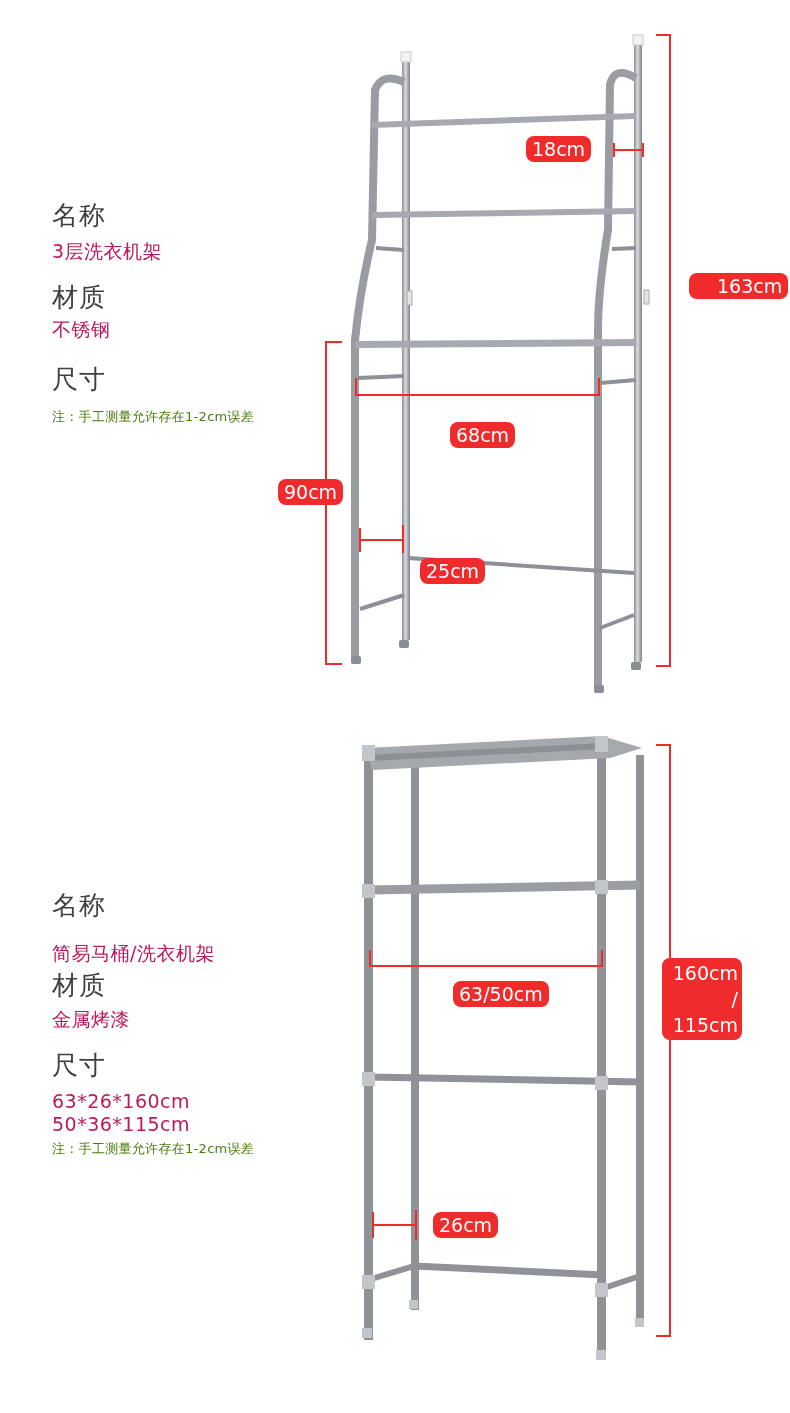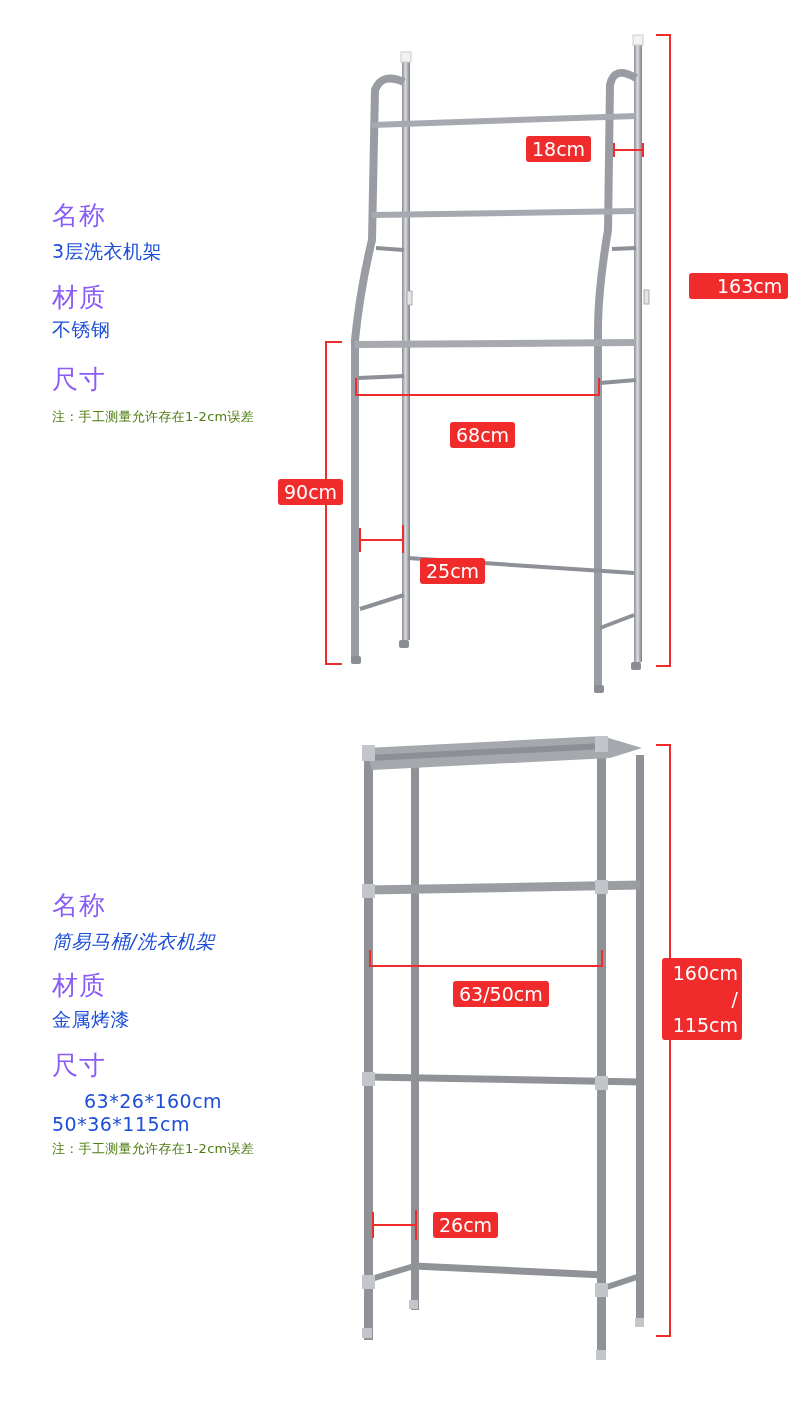--- a/index.html
+++ b/index.html
@@ -2,24 +2,24 @@
 <html><head>
 <meta charset="utf-8">
 <style>
   html, body { margin: 0; padding: 0; background: #ffffff; }
   body { width: 790px; height: 1413px; position: relative; overflow: hidden;
          font-family: "DejaVu Sans", "Liberation Sans", sans-serif; }
   .panel { position: absolute; left: 0; width: 790px; }
   .panel.top { top: 0; height: 700px; }
   .panel.bottom { top: 700px; height: 713px; }
   .spec { position: absolute; left: 52px; }
-  .spec .h { font-size: 26px; color: #8b5cf6; line-height: 1; letter-spacing: 1px; }
-  .spec .v { font-size: 19px; color: #1d4ed8; line-height: 1.2; letter-spacing: 0.5px; }
+  .spec .h { font-size: 26px; color: #404040; line-height: 1; letter-spacing: 1px; }
+  .spec .v { font-size: 19px; color: #be185d; line-height: 1.2; letter-spacing: 0.5px; }
   .spec .note { font-size: 13px; color: #4d7c0f; letter-spacing: 0.3px; }
-  .tag { position: absolute; background: #ef2b2b; color: #fff; border-radius: 3px;
+  .tag { position: absolute; background: #ef2b2b; color: #fff; border-radius: 8px;
          font-size: 19px; line-height: 26px; padding: 0 6px; text-align: center;
          white-space: nowrap; }
   .tag.multi { line-height: 26px; padding: 2px 4px; }
   svg.rack { position: absolute; left: 0; top: 0; }
 </style>
 </head>
 <body>
 
 <div class="panel top">
 
@@ -141,29 +141,29 @@
       <polyline points="370,250 370,266 602,266 602,250"></polyline>
 
       <line x1="373" y1="525" x2="416" y2="525"></line>
       <line x1="373" y1="512" x2="373" y2="538"></line>
       <line x1="416" y1="510" x2="416" y2="540"></line>
     </g>
   </svg>
 
   <div class="spec" style="top:192px;">
     <div class="h">名称</div>
-    <div class="v" style="margin-top:12px;font-style:italic;">简易马桶/洗衣机架</div>
+    <div class="v" style="margin-top:24px;">简易马桶/洗衣机架</div>
   </div>
   <div class="spec" style="top:272px;">
     <div class="h">材质</div>
     <div class="v" style="margin-top:10px;text-align:right;">金属烤漆</div>
   </div>
   <div class="spec" style="top:352px;">
     <div class="h">尺寸</div>
-    <div class="v" style="margin-top:12px;text-align:center;">63*26*160cm</div>
+    <div class="v" style="margin-top:12px;">63*26*160cm</div>
     <div class="v">50*36*115cm</div>
     <div class="note" style="margin-top:4px;">注：手工测量允许存在1-2cm误差</div>
   </div>
 
   <div class="tag" style="left:453px; top:281px;">63/50cm</div>
   <div class="tag multi" style="left:662px; top:258px; width:72px;text-align:right;">
     <div>160cm</div>
     <div>/</div>
     <div>115cm</div>
   </div>

